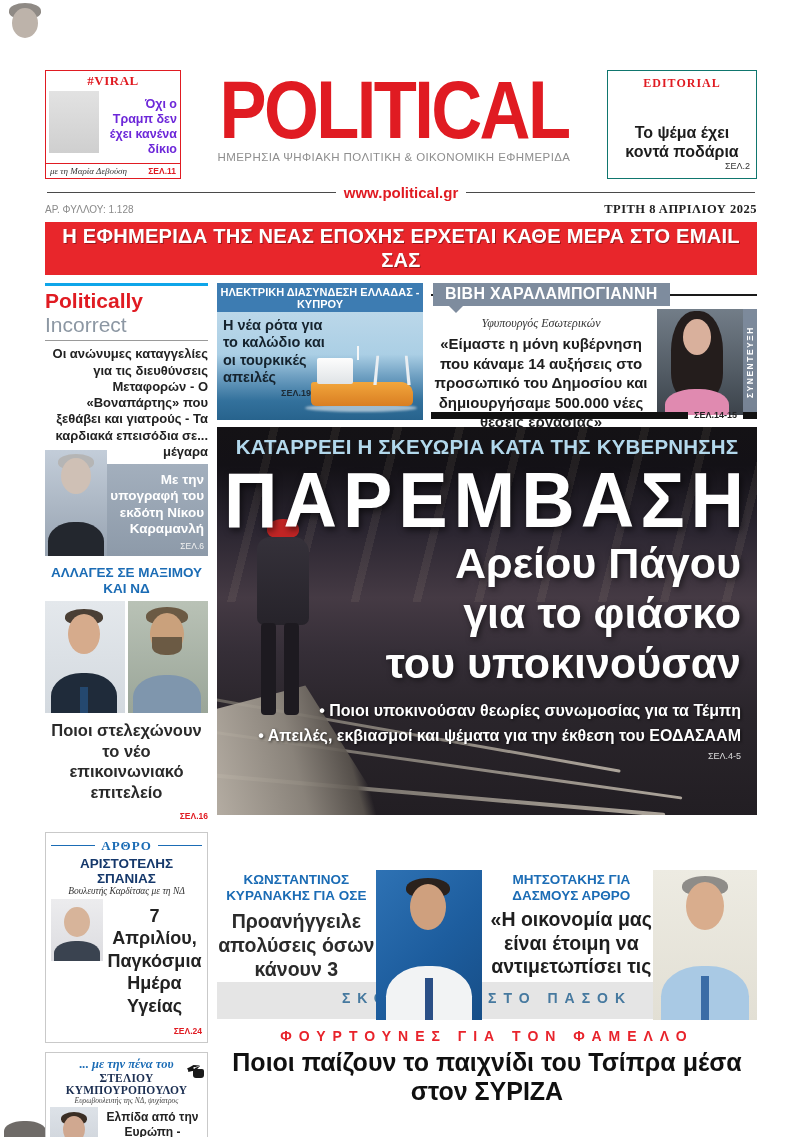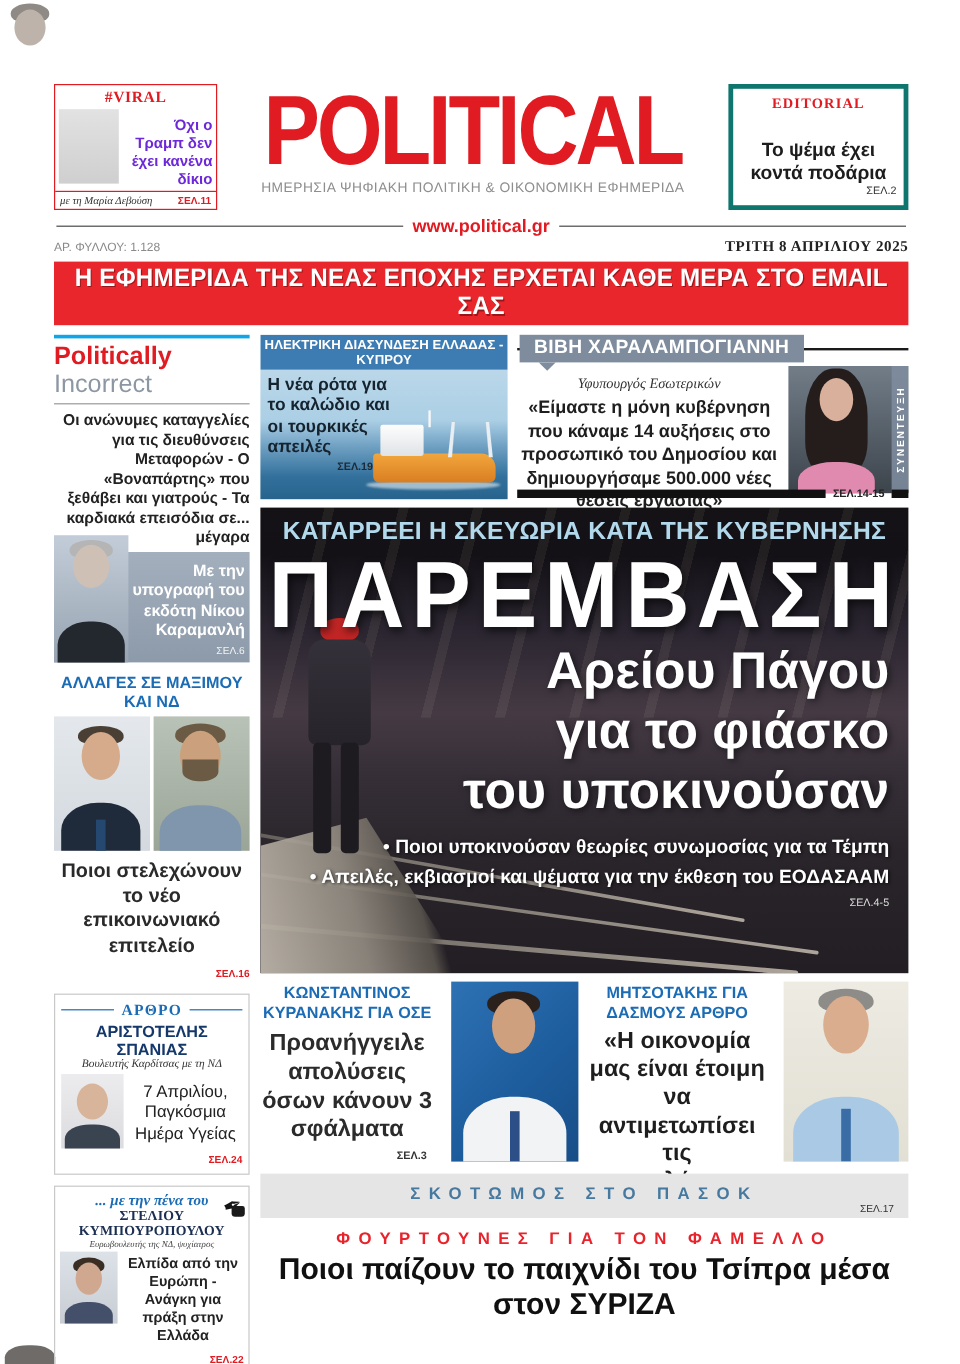--- a/index.html
+++ b/index.html
@@ -12,23 +12,23 @@
   .viral-tag { color: #e01b22; font-weight: bold; font-family: "Liberation Serif", serif; font-size: 13px; text-align: center; padding-top: 2px; letter-spacing: .5px; }
   .viral-body { display: flex; flex: 1; padding: 2px 3px; gap: 3px; }
   .viral-photo { width: 50px; height: 62px; background: linear-gradient(180deg,#e2e2e2,#cfcfcf); flex: none; }
   .viral-title { flex: 1; text-align: right; font-weight: bold; font-size: 12.5px; line-height: 1.2; padding-top: 6px; color: #6d28d9; }
   .viral-foot { border-top: 1px solid #e01b22; display: flex; justify-content: space-between; align-items: center; padding: 2px 4px; }
   .viral-byline { font-family: "Liberation Serif", serif; font-style: italic; font-size: 9px; color: #333; }
   .pg-red { color: #e01b22; font-weight: bold; font-size: 8.5px; }
   .mast-center { flex: 1; text-align: center; padding-top: 2px; }
   .mast-title { font-size: 82px; font-weight: bold; color: #e01b22; letter-spacing: -3px; line-height: .92; transform: scaleX(.86); transform-origin: center; }
   .mast-sub { font-size: 11.5px; color: #8e8e8e; letter-spacing: .4px; margin-top: 4px; }
-  .editorial-box { width: 150px; border: 4px solid #0f766e; text-align: center; padding: 5px 6px; display: flex; flex-direction: column; }
+  .editorial-box { width: 150px; border: 1px solid #0f766e; text-align: center; padding: 5px 6px; display: flex; flex-direction: column; }
   .edit-tag { color: #e01b22; font-weight: bold; font-family: "Liberation Serif", serif; font-size: 12px; letter-spacing: 1px; }
-  .edit-title { font-weight: bold; font-size: 16px; color: #1d1d1d; margin-top: 22px; line-height: 1.2; }
+  .edit-title { font-weight: bold; font-size: 16px; color: #1d1d1d; margin-top: 32px; line-height: 1.2; }
   .edit-page { text-align: right; font-size: 9px; color: #333; margin-top: auto; padding-bottom: 2px; }
 
   .site-row { display: flex; align-items: center; gap: 8px; margin-top: 5px; padding: 0 2px; }
   .hrule { flex: 1; height: 1px; background: #4a4a4a; }
   .site { color: #e01b22; font-weight: bold; font-size: 15px; }
   .meta-row { display: flex; justify-content: space-between; align-items: baseline; margin-top: 1px; }
   .issue { color: #8a8a8a; font-size: 10px; }
   .date { font-family: "Liberation Serif", serif; font-weight: bold; font-size: 12.5px; color: #222; letter-spacing: .5px; }
 
   .banner { margin-top: 5px; background: #e8262b; color: #fff; text-align: center; padding: 2px 0 3px; }
@@ -60,21 +60,21 @@
 
   
   .arthro { border: 1px solid #c9c9c9; margin-top: 9px; padding: 5px 5px 4px; text-align: center; }
   .tag-row { display: flex; align-items: center; gap: 6px; }
   .tag-rule { flex: 1; height: 1px; background: #1b6cb5; }
   .arthro-tag { color: #1b6cb5; font-weight: bold; font-family: "Liberation Serif", serif; font-size: 13px; letter-spacing: 1px; }
   .arthro-author { color: #15386b; font-weight: 800; font-size: 13.5px; margin-top: 2px; }
   .role-italic { font-family: "Liberation Serif", serif; font-style: italic; font-size: 9.5px; color: #333; }
   .arthro-body { display: flex; gap: 4px; margin-top: 3px; align-items: flex-start; }
   .arthro-photo { width: 52px; height: 62px; flex: none; position: relative; overflow: hidden; background: linear-gradient(180deg,#ececee,#dcdce0); }
-  .arthro-title { flex: 1; font-size: 14px; font-weight: 400; color: #222; line-height: 1.25; padding-top: 6px; }
+  .arthro-title { flex: 1; font-size: 18px; font-weight: 700; color: #222; line-height: 1.25; padding-top: 6px; }
 
   
   .pen { border: 1px solid #c9c9c9; margin-top: 9px; padding: 4px 4px 3px; position: relative; text-align: center; }
   .pen-tag { color: #1b6cb5; font-weight: bold; font-style: italic; font-family: "Liberation Serif", serif; font-size: 12.5px; }
   .pen-author { font-family: "Liberation Serif", serif; font-weight: bold; font-size: 11.5px; color: #1c2f52; letter-spacing: .2px; }
   .pen-role { font-family: "Liberation Serif", serif; font-style: italic; font-size: 7.5px; color: #444; }
   .pen-icon { position: absolute; top: 4px; right: 5px; font-size: 19px; color: #141414; transform: rotate(-20deg); }
   .ink-well { position: absolute; top: 16px; right: 3px; width: 11px; height: 9px; background: #1a1a1a; border-radius: 2px 2px 3px 3px; }
   .pen-body { display: flex; gap: 4px; margin-top: 2px; align-items: flex-start; }
   .pen-photo { width: 48px; height: 60px; flex: none; position: relative; overflow: hidden; background: linear-gradient(180deg,#dde2e8,#c8cdd4); }
@@ -124,21 +124,21 @@
   .person-body { width: 52px; height: 88px; background: linear-gradient(180deg,#35313a,#26232a); border-radius: 13px 15px 7px 7px; margin-top: -2px; }
   .person-leg { display: inline-block; width: 15px; height: 92px; background: #1d1a20; border-radius: 4px; margin: -2px 4px 0; }
   .hero-kicker { position: relative; color: #b2d8ec; font-weight: 800; font-size: 20.5px; text-align: center; padding-top: 8px; letter-spacing: .2px; }
   .hero-headline { position: relative; font-size: 74px; font-weight: 900; text-align: center; line-height: 1; margin-top: 2px; letter-spacing: 6px; transform: scaleY(1.06); transform-origin: top center; text-shadow: 2px 3px 7px rgba(0,0,0,.6); }
   .hero-sub { position: relative; text-align: right; padding-right: 16px; font-size: 43px; font-weight: 800; line-height: 1.16; margin-top: 4px; text-shadow: 2px 2px 6px rgba(0,0,0,.55); }
   .hero-bullets { position: relative; text-align: right; padding-right: 16px; font-size: 16px; font-weight: 600; line-height: 1.55; margin-top: 10px; text-shadow: 1px 1px 3px rgba(0,0,0,.7); }
   .hero-page { position: relative; text-align: right; padding-right: 16px; font-size: 9px; margin-top: 2px; color: #ddd; }
 
   
   .low-row { display: flex; gap: 8px; height: 152px; margin-bottom: 8px; }
-  .low-story { display: flex; gap: 14px; }
+  .low-story { display: flex; gap: 0; margin-top: 48px; }
   .low-kyr { width: 49%; }
   .low-mit { flex: 1; }
   .low-text { flex: 1; text-align: center; padding-top: 2px; }
   .low-title { font-size: 19.5px; font-weight: 600; color: #2b2b2b; line-height: 1.22; margin-top: 7px; }
   .low-quote { font-size: 19.5px; font-weight: 800; color: #1e1e1e; line-height: 1.2; margin-top: 5px; }
   .low-page { text-align: right; font-size: 9px; font-weight: bold; color: #333; margin-top: 4px; padding-right: 6px; }
   .low-photo { flex: none; position: relative; overflow: hidden; }
   .kyr-photo { width: 106px; height: 150px; background: linear-gradient(135deg,#2e72b4 0%,#1d5d9e 55%,#174e87 100%); }
   .mit-photo { width: 104px; height: 150px; background: linear-gradient(180deg,#edebe2,#e2dfd4); }
 

